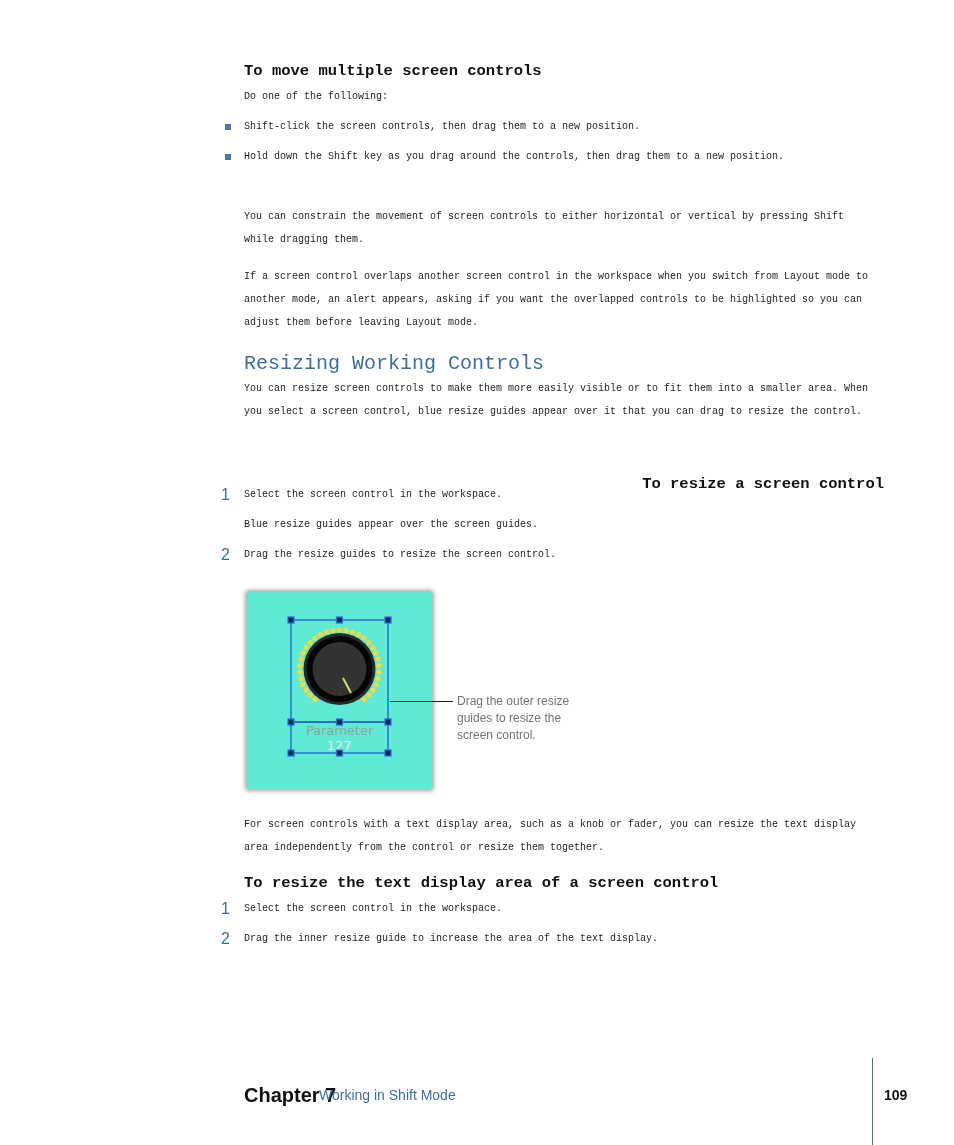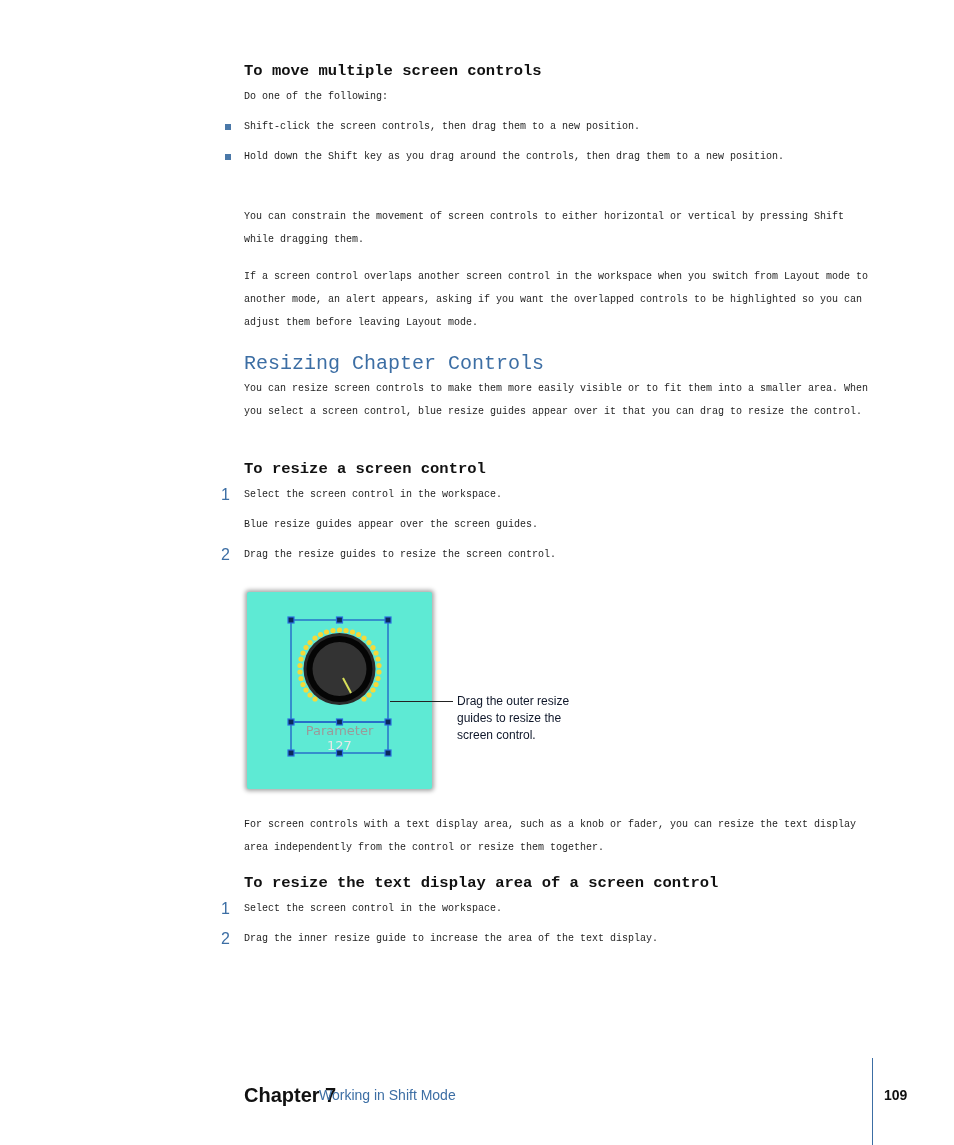--- a/index.html
+++ b/index.html
@@ -8,45 +8,45 @@
   .abs { position: absolute; }
   .txt { font-size: 10px; line-height: 23px; color: #1e1e1e; }
   .bold { font-weight: bold; font-size: 15.5px; color: #111; }
   .col { left: 244px; width: 640px; font-family: Liberation Mono, monospace; }
   .bullet { position: absolute; left: 225px; width: 6px; height: 6px; background: #4a78a8; }
   .num { position: absolute; left: 221px; color: #3c6ea4; font-size: 16px; line-height: 23px; }
   .h2 { font-size: 20px; color: #3c6ea4; line-height: 24px; }
   .figure { left: 247px; top: 592px; width: 185px; height: 197px; background: #5eead4;
             box-shadow: 0 0 4px 2px rgba(0,0,0,0.35); border-radius: 2px; }
   .callout-line { left: 390px; top: 701px; width: 63px; height: 1px; background: #222; }
-  .callout { left: 457px; top: 693px; width: 140px; font-size: 12px; line-height: 17px; color: #0f172a; }
+  .callout { left: 457px; top: 693px; width: 140px; font-size: 12px; line-height: 17px; color: #737373; }
   .footer-ch { left: 244px; top: 1086px; font-size: 20px; line-height: 18px; color: #111; font-weight: bold; }
   .footer-title { left: 319px; top: 1086px; font-size: 14px; line-height: 18px; color: #3c6ea4; }
   .footer-rule { left: 872px; top: 1058px; width: 1px; height: 87px; background: #3c6ea4; }
   .footer-page { left: 884px; top: 1086px; font-size: 14px; line-height: 18px; color: #111; font-weight: bold; text-align: right; }
 </style>
 </head>
 <body>
 
 <div class="abs col bold" style="top:62px;">To move multiple screen controls</div>
 <div class="abs col txt" style="top:85px;">Do one of the following:</div>
 
 <span class="bullet" style="top:124px;"></span>
 <div class="abs col txt" style="top:115px;">Shift-click the screen controls, then drag them to a new position.</div>
 
 <span class="bullet" style="top:154px;"></span>
 <div class="abs col txt" style="top:145px; width:610px;">Hold down the Shift key as you drag around the controls, then drag them to a new position.</div>
 
 <div class="abs col txt" style="top:205px; width:625px;">You can constrain the movement of screen controls to either horizontal or vertical by pressing Shift while dragging them.</div>
 <div class="abs col txt" style="top:265px; width:640px;">If a screen control overlaps another screen control in the workspace when you switch from Layout mode to another mode, an alert appears, asking if you want the overlapped controls to be highlighted so you can adjust them before leaving Layout mode.</div>
 
-<div class="abs col h2" style="top:352px;">Resizing Chapter Controls</div>
+<div class="abs col h2" style="top:352px;">Resizing Working Controls</div>
 <div class="abs col txt" style="top:377px; width:640px;">You can resize screen controls to make them more easily visible or to fit them into a smaller area. When you select a screen control, blue resize guides appear over it that you can drag to resize the control.</div>
 
-<div class="abs col bold" style="top:460px;">To resize a screen control</div>
+<div class="abs col bold" style="top:475px;text-align:right;">To resize a screen control</div>
 <span class="num" style="top:483px;">1</span>
 <div class="abs col txt" style="top:483px;">Select the screen control in the workspace.</div>
 <div class="abs col txt" style="top:513px;">Blue resize guides appear over the screen guides.</div>
 <span class="num" style="top:543px;">2</span>
 <div class="abs col txt" style="top:543px;">Drag the resize guides to resize the screen control.</div>
 
 <div class="abs figure">
   <svg width="185" height="197" viewBox="0 0 185 197">
 
     <g fill="#f5d93a">

